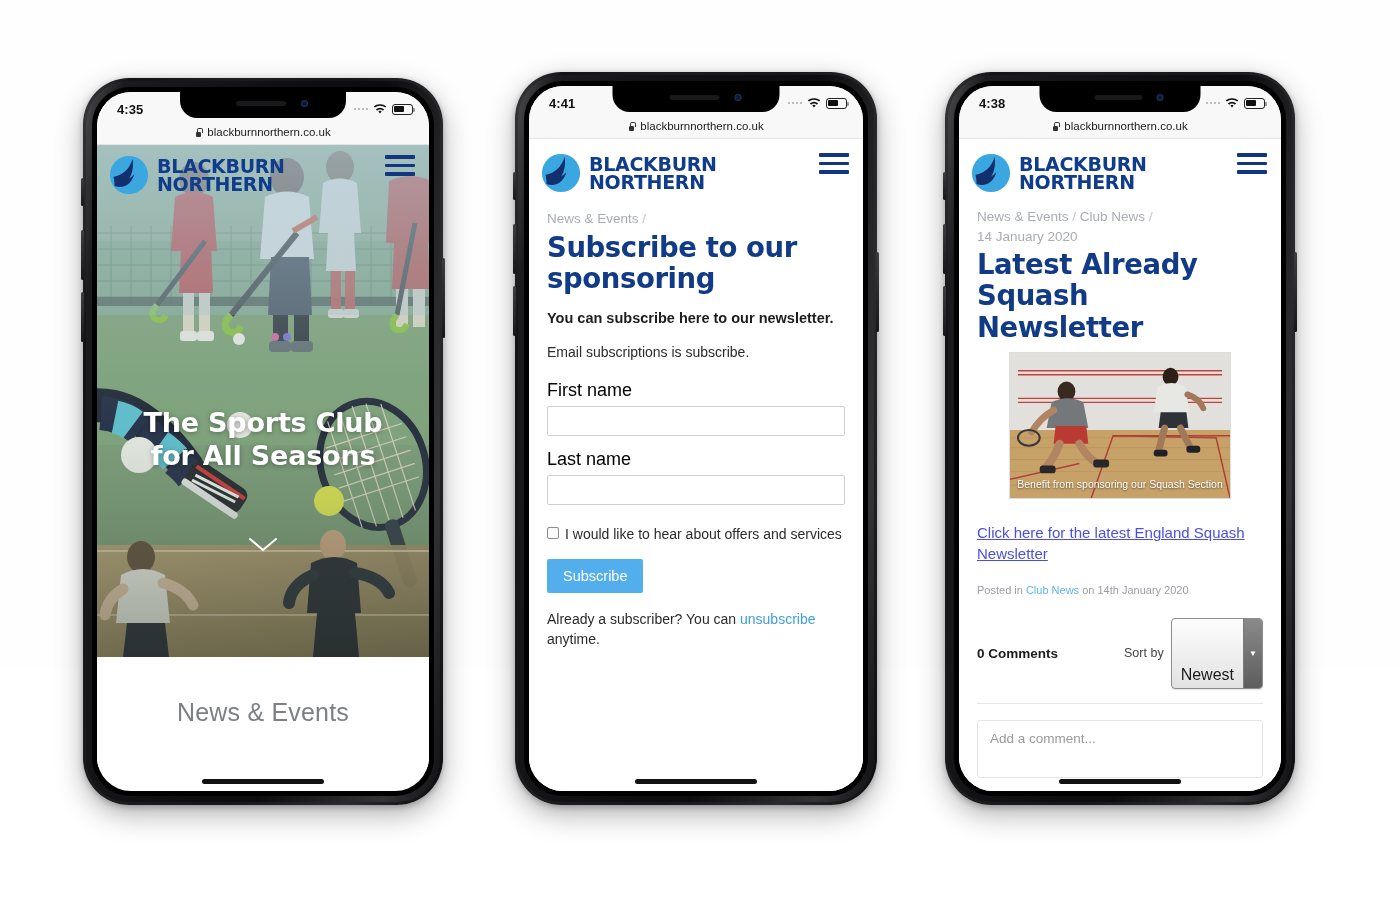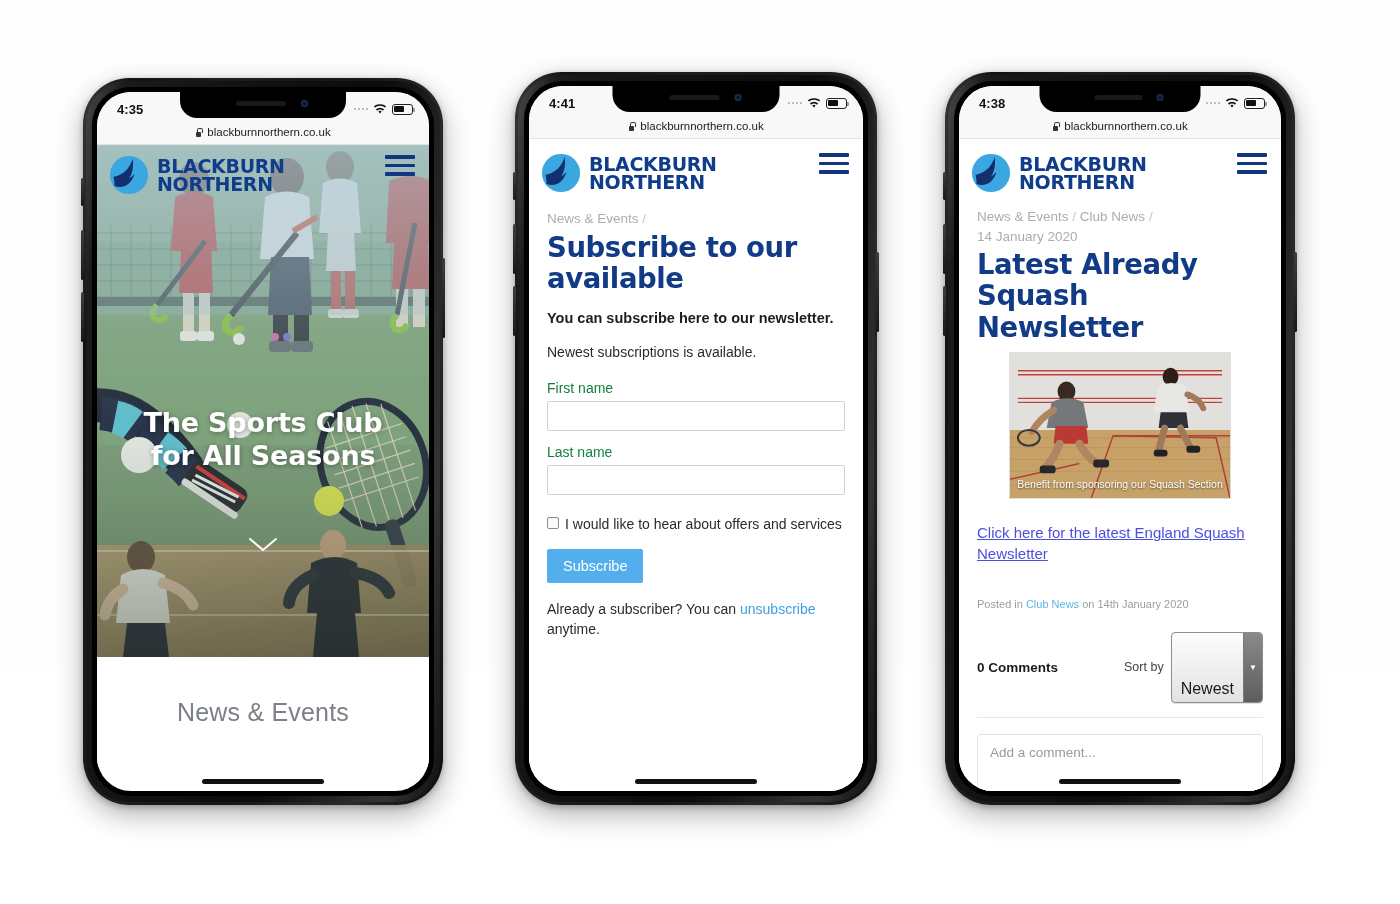--- a/index.html
+++ b/index.html
@@ -112,21 +112,21 @@
   .page { padding:16px 18px 0 18px; background:#fff; height:100%; }
   .crumbs { color:#a9adb3; font-size:13.5px; line-height:1.45; }
   .crumbs .sep { color:#c3c6cb; }
   h1.page-title {
     color:#113b86; font-family:"DejaVu Sans",sans-serif; font-weight:700;
     font-size:27.5px; line-height:1.14; margin:3px 0 14px; letter-spacing:-.4px;
   }
   .lead { font-weight:700; color:#1d1d1f; font-size:14.5px; line-height:1.42; margin-bottom:14px;}
   .para { color:#2b2b2d; font-size:14px; line-height:1.4; margin-bottom:18px; }
 
-  .field-label { font-size:14px; color:#15803d; margin-bottom:5px; }
+  .field-label { font-size:18px; color:#000000; margin-bottom:5px; }
   .field-input {
     width:100%; height:30px; border:1px solid #cfcfcf; background:#fff;
     border-radius:2px; margin-bottom:13px; font-size:13px; padding:0 7px;
     font-family:"Liberation Sans", sans-serif;
   }
   .check-row { display:flex; gap:6px; align-items:flex-start; margin:6px 0 14px; }
   .check-box {
     width:12px; height:12px; border:1px solid #8b8b8b; border-radius:2px;
     background:#fafafa; flex:none; margin-top:3px;
   }
@@ -141,21 +141,21 @@
 
   
   .article-img {
     width:222px; height:147px; margin:9px auto 24px; position:relative;
     overflow:hidden; border:1px solid #ddd; background:#cbb9a3;
   }
   .article-img .cap {
     position:absolute; left:0; right:0; bottom:8px; text-align:center;
     color:#fff; font-size:10.5px; text-shadow:0 1px 2px rgba(0,0,0,.55);
   }
-  .doc-link { color:#4b4fe0; font-size:15px; line-height:1.38; margin-bottom:33px; }
+  .doc-link { color:#4b4fe0; font-size:15px; line-height:1.38; margin-bottom:19px; }
   .posted { color:#9a9ea4; font-size:11px; margin-bottom:22px; }
   .posted a { color:#61b4e8; text-decoration:none; }
   .comments-bar {
     display:flex; align-items:center; justify-content:space-between;
     padding-bottom:14px; border-bottom:1px solid #e7e7e7;
   }
   .c-count { font-weight:700; font-size:13.5px; color:#1b1b1d; }
   .c-sort { display:flex; align-items:center; gap:7px; }
   .c-sort-label { font-size:12.5px; color:#444; }
   .c-select {
@@ -453,23 +453,23 @@
             <span></span>
             <span></span>
         </div>
       </div>
 
       <div class="page" style="padding-top:8px;">
         <div class="crumbs">
           <span>News &amp; Events</span>
           <span class="sep">/</span>
         </div>
-        <h1 class="page-title">Subscribe to our available</h1>
+        <h1 class="page-title">Subscribe to our sponsoring</h1>
         <div class="lead">You can subscribe here to our newsletter.</div>
-        <div class="para">Newest subscriptions is available.</div>
+        <div class="para">Email subscriptions is subscribe.</div>
 
         <div>
           <div class="field-label">First name</div>
           <input class="field-input" type="text" value="" style="">
         </div>
         <div>
           <div class="field-label">Last name</div>
           <input class="field-input" type="text" value="" style="">
         </div>
 

